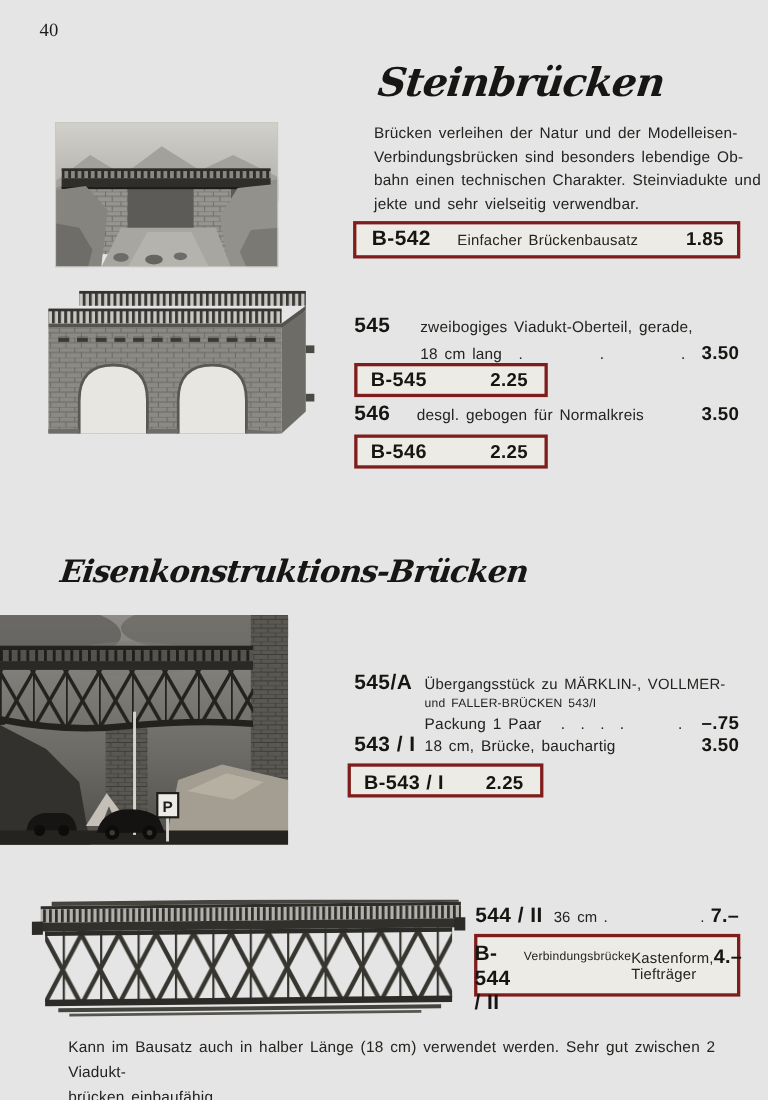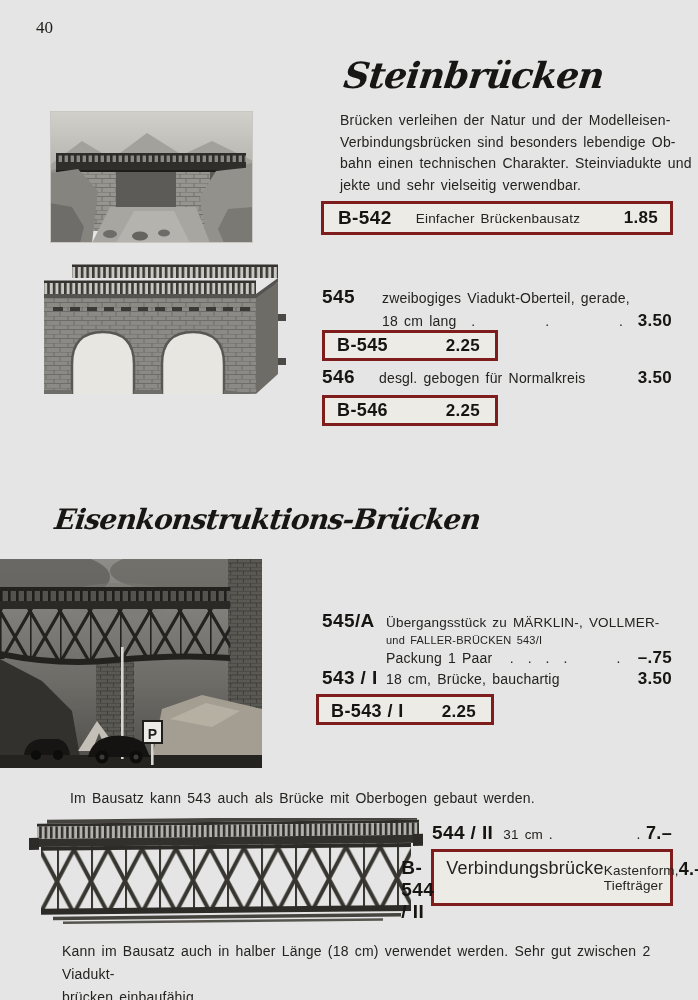--- a/index.html
+++ b/index.html
@@ -221,21 +221,20 @@
     <span class="code" style="font-size:19px;width:64px;">543 / I</span>
     <span class="desc">18 cm, Brücke, bauchartig</span>
     <span class="price" style="margin-left:auto;">3.50</span>
   </div>
 
   <div class="pbox" style="left:316px;top:694px;width:178px;height:31px;padding:0 15px 0 12px;align-items:flex-end;">
     <span class="code" style="font-size:18px;">B-543 / I</span>
     <span class="price" style="margin-left:auto;">2.25</span>
   </div>
 
-  <div class="abs note-line" style="left:70px;top:788px;">Im Bausatz kann 543 auch als Brücke mit Oberbogen gebaut werden.</div>
 
   <div class="abs" style="left:23px;top:818px;width:403px;height:117px;">
     <svg width="403" height="117" viewBox="0 0 403 117">
       <defs>
         <pattern id="comb4" width="5.4" height="13" patternUnits="userSpaceOnUse">
           <rect width="5.4" height="13" fill="#b3b1ac"></rect>
             <rect width="2.5" height="13" fill="#2e2d2a"></rect>
         </pattern>
         <pattern id="lat4" width="34" height="64" patternUnits="userSpaceOnUse">
           <path d="M0 0 L34 64 M34 0 L0 64 M0 0 L0 64" stroke="#36352f" stroke-width="4" fill="none"></path>
@@ -252,29 +251,29 @@
         <rect x="18" y="29" width="370" height="4" fill="#2c2b27"></rect>
         <rect x="18" y="91" width="370" height="6" fill="#2c2b27"></rect>
         <rect x="30" y="99" width="348" height="3.5" fill="#45443f"></rect>
         <rect x="40" y="104" width="320" height="2.5" fill="#55544e"></rect>
       </g>
     </svg>
   </div>
 
   <div class="abs row" style="left:432px;top:822px;width:240px;">
     <span class="code" style="font-size:19px;">544 / II</span>
-    <span class="desc" style="font-size:13.5px;margin-left:10px;">31 cm</span>
+    <span class="desc" style="font-size:13.5px;margin-left:10px;">36 cm</span>
     <span class="dots">.      .</span>
     <span class="price" style="font-size:18px;">7.–</span>
   </div>
 
   <div class="pbox" style="left:431px;top:849px;width:242px;height:57px;padding:5px 10px 5px 12px;flex-direction:row;align-items:stretch;justify-content:center;">
     <div class="row">
       <span class="code" style="font-size:19px;">B-544 / II</span>
-      <span class="desc" style="font-size:18px;margin-left:12px;">Verbindungsbrücke</span>
+      <span class="desc" style="font-size:11px;margin-left:12px;">Verbindungsbrücke</span>
     </div>
     <div class="row" style="margin-top:2px;justify-content:flex-end;">
       <span class="desc" style="font-size:13.5px;">Kastenform, Tiefträger</span>
       <span class="price" style="font-size:18px;margin-left:auto;">4.–</span>
     </div>
   </div>
 
   <div class="abs" style="left:62px;top:940px;width:620px;">
     <div class="note-line" style="line-height:23px;">Kann im Bausatz auch in halber Länge (18 cm) verwendet werden. Sehr gut zwischen 2 Viadukt-</div>
     <div class="note-line" style="line-height:23px;">brücken einbaufähig.</div>

